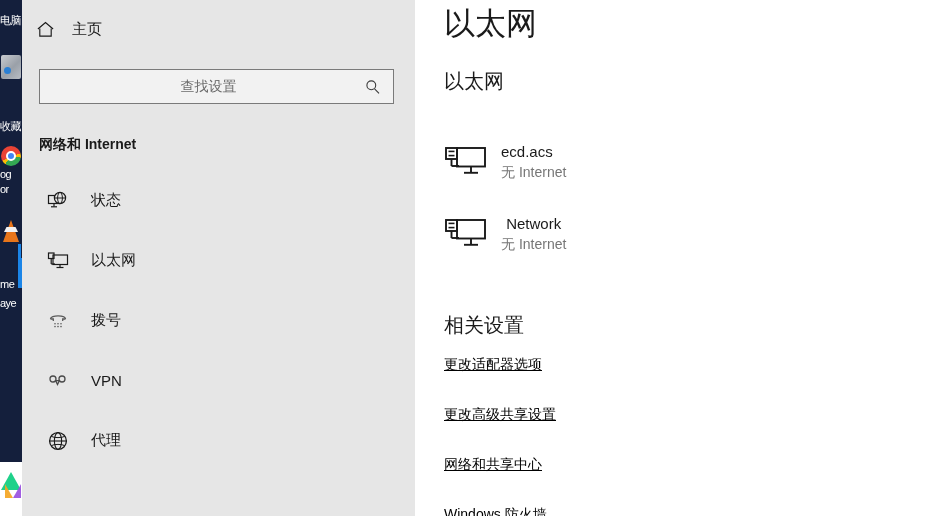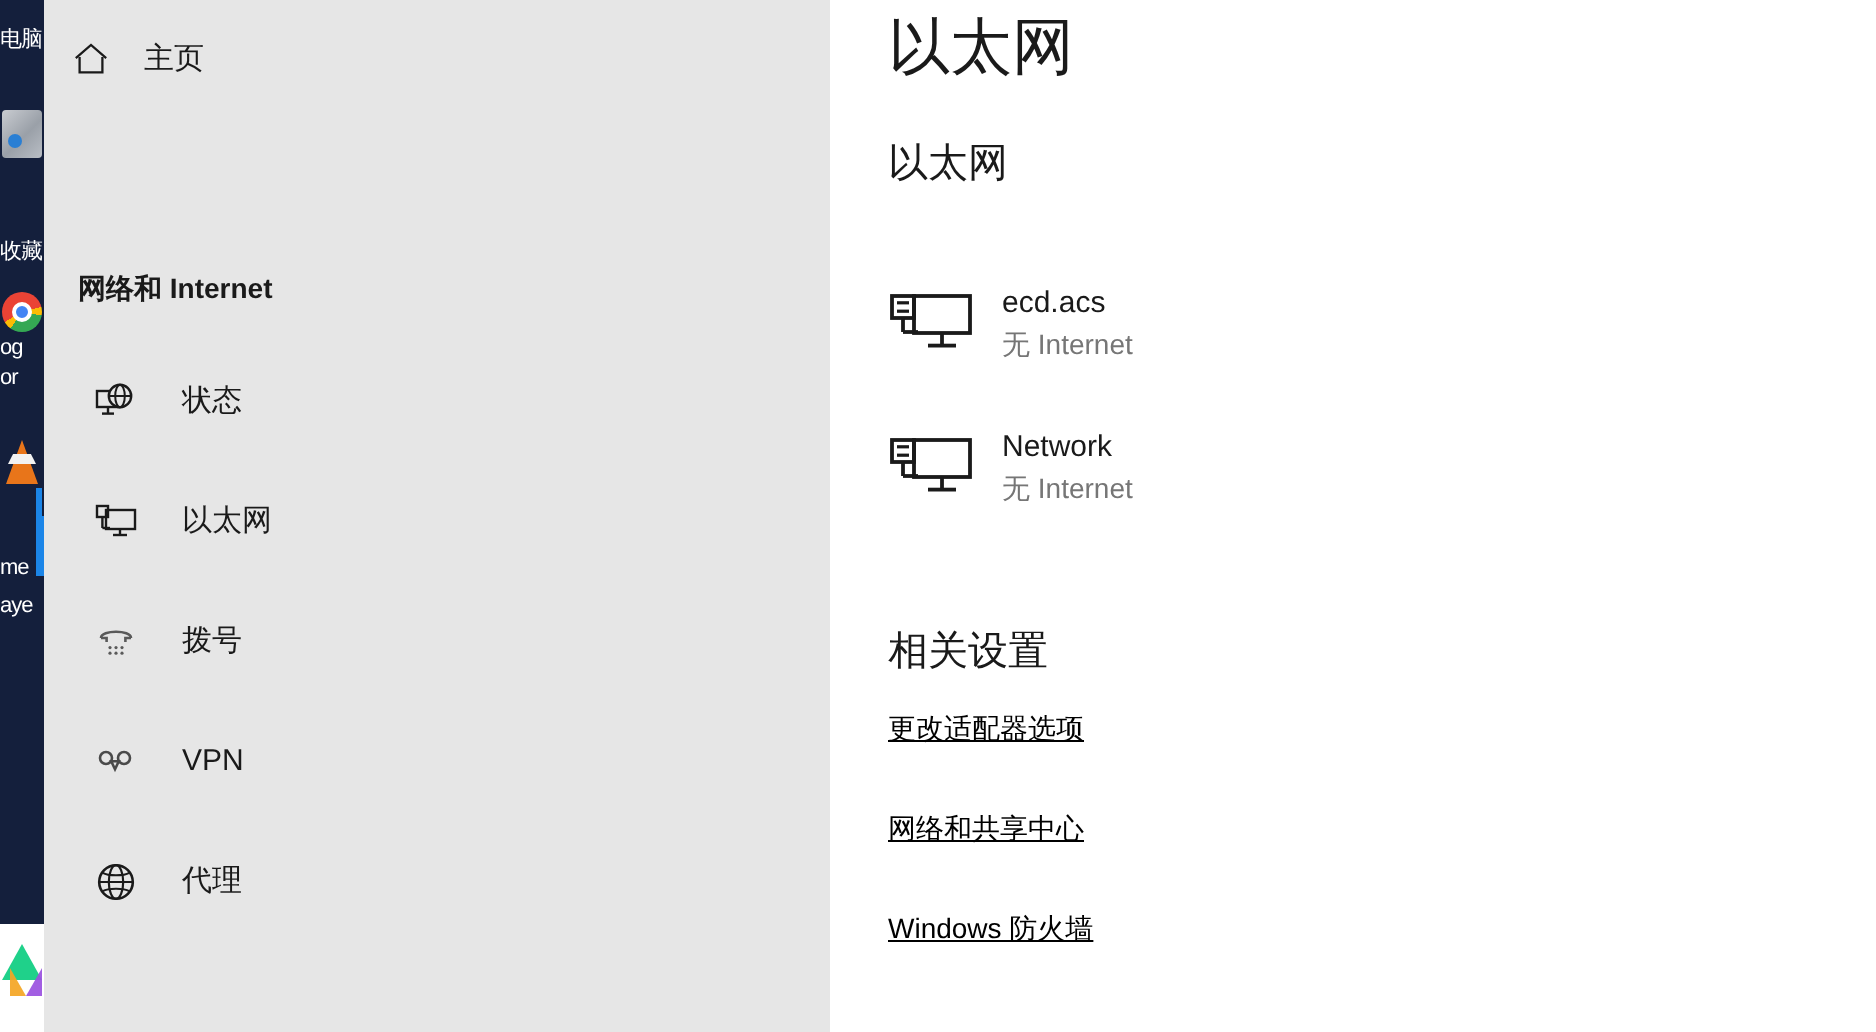--- a/index.html
+++ b/index.html
@@ -310,20 +310,29 @@
       <div class="home-row">
         <span class="home-icon">
           <svg viewBox="0 0 20 20" width="19" height="19">
             <path d="M2 9.5 L10 2.6 L18 9.5" fill="none" stroke="#1a1a1a" stroke-width="1.2"></path>
             <path d="M4 9 L4 17 L16 17 L16 9" fill="none" stroke="#1a1a1a" stroke-width="1.2"></path>
           </svg>
         </span>
         <span class="home-label">主页</span>
       </div>
 
+      <div class="search-box">
+        <span class="search-text">查找设置</span>
+        <span class="search-icon">
+          <svg viewBox="0 0 16 16" width="16" height="16">
+            <circle cx="6.3" cy="6.3" r="4.4" fill="none" stroke="#3a3a3a" stroke-width="1.1"></circle>
+            <line x1="9.6" y1="9.8" x2="14" y2="14.4" stroke="#3a3a3a" stroke-width="1.1"></line>
+          </svg>
+        </span>
+      </div>
 
       <div class="sidebar-heading">网络和 Internet</div>
 
       <div class="nav">
 
         <div class="nav-item">
           <span class="nav-accent"></span>
           <span class="nav-icon">
             <svg viewBox="0 0 22 22" width="22" height="22">
               <rect x="1.5" y="5.5" width="11" height="8" fill="none" stroke="#1a1a1a" stroke-width="1.2"></rect>
@@ -434,30 +443,31 @@
               <line x1="27" y1="21.5" x2="27" y2="27" stroke="#1a1a1a" stroke-width="1.9"></line>
               <line x1="20" y1="27.8" x2="34" y2="27.8" stroke="#1a1a1a" stroke-width="1.9"></line>
               <rect x="2" y="3" width="11" height="11" fill="none" stroke="#1a1a1a" stroke-width="1.9"></rect>
               <line x1="4.5" y1="6.4" x2="10.5" y2="6.4" stroke="#1a1a1a" stroke-width="1.6"></line>
               <line x1="4.5" y1="10.6" x2="10.5" y2="10.6" stroke="#1a1a1a" stroke-width="1.6"></line>
               <line x1="7.5" y1="14" x2="7.5" y2="21" stroke="#1a1a1a" stroke-width="1.9"></line>
               <line x1="7.5" y1="21" x2="15" y2="21" stroke="#1a1a1a" stroke-width="1.9"></line>
             </svg>
           </span>
           <span class="adapter-texts">
-            <span class="adapter-name" style="display:block;">Network</span>
+            <span class="adapter-name" style="display:block;text-align:center;">Network</span>
             <span class="adapter-status" style="display:block;">无 Internet</span>
           </span>
         </div>
 
       </div>
 
       <div class="related-title">相关设置</div>
 
       <div class="related-links">
         <span class="related-link">更改适配器选项</span>
+        <span class="related-link">更改高级共享设置</span>
         <span class="related-link">网络和共享中心</span>
         <span class="related-link">Windows 防火墙</span>
       </div>
 
     </div>
   </div>
 </div>
 
 </body></html>

